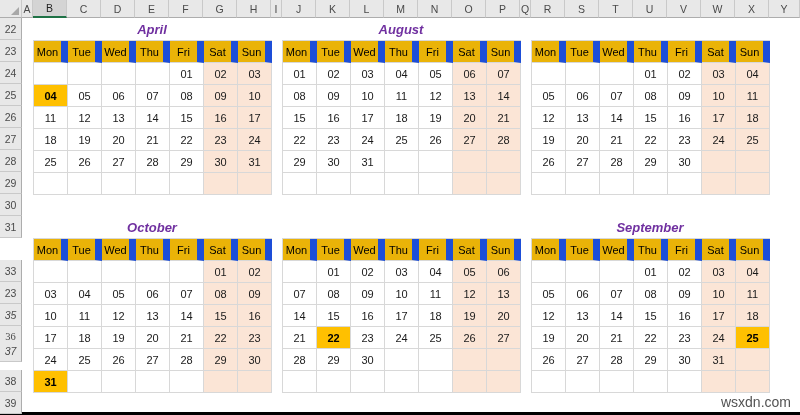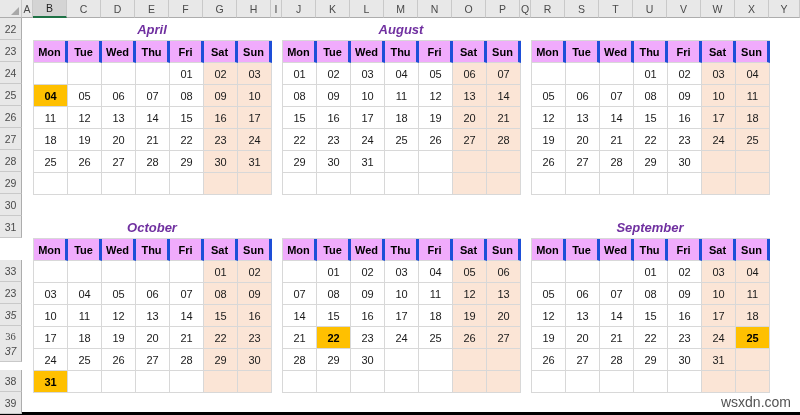--- a/index.html
+++ b/index.html
@@ -34,21 +34,21 @@
   }
   .cal-grid {
     position:absolute; display:grid; grid-template-columns:repeat(7,34px);
     grid-auto-rows:22px; border-top:1px solid #D8D8D8; border-left:1px solid #D8D8D8;
   }
   .cell {
     border-right:1px solid #D8D8D8; border-bottom:1px solid #D8D8D8;
     background:#fff; font-size:11px; color:#1a1a1a;
     display:flex; align-items:center; justify-content:center;
   }
-  .cell.dayhdr { background:#f0abfc; font-weight:bold; color:#000; border-right:3px solid #1d4ed8; }
+  .cell.dayhdr { background:#eab308; font-weight:normal; color:#000; border-right:7px solid #1d4ed8; }
   .cell.weekend { background:#FBE5D6; }
   .cell.hl { background:#FFC000; font-weight:bold; color:#000; }
   .watermark { position:absolute; right:9px; bottom:5px; font-size:14px; color:#535353; }
   .bottombar { position:absolute; left:0; bottom:0; width:800px; height:3px; background:#000; }
 </style>
 </head>
 <body>
 
 <div class="screen" id="sheet">
   <div class="watermark">wsxdn.com</div>

